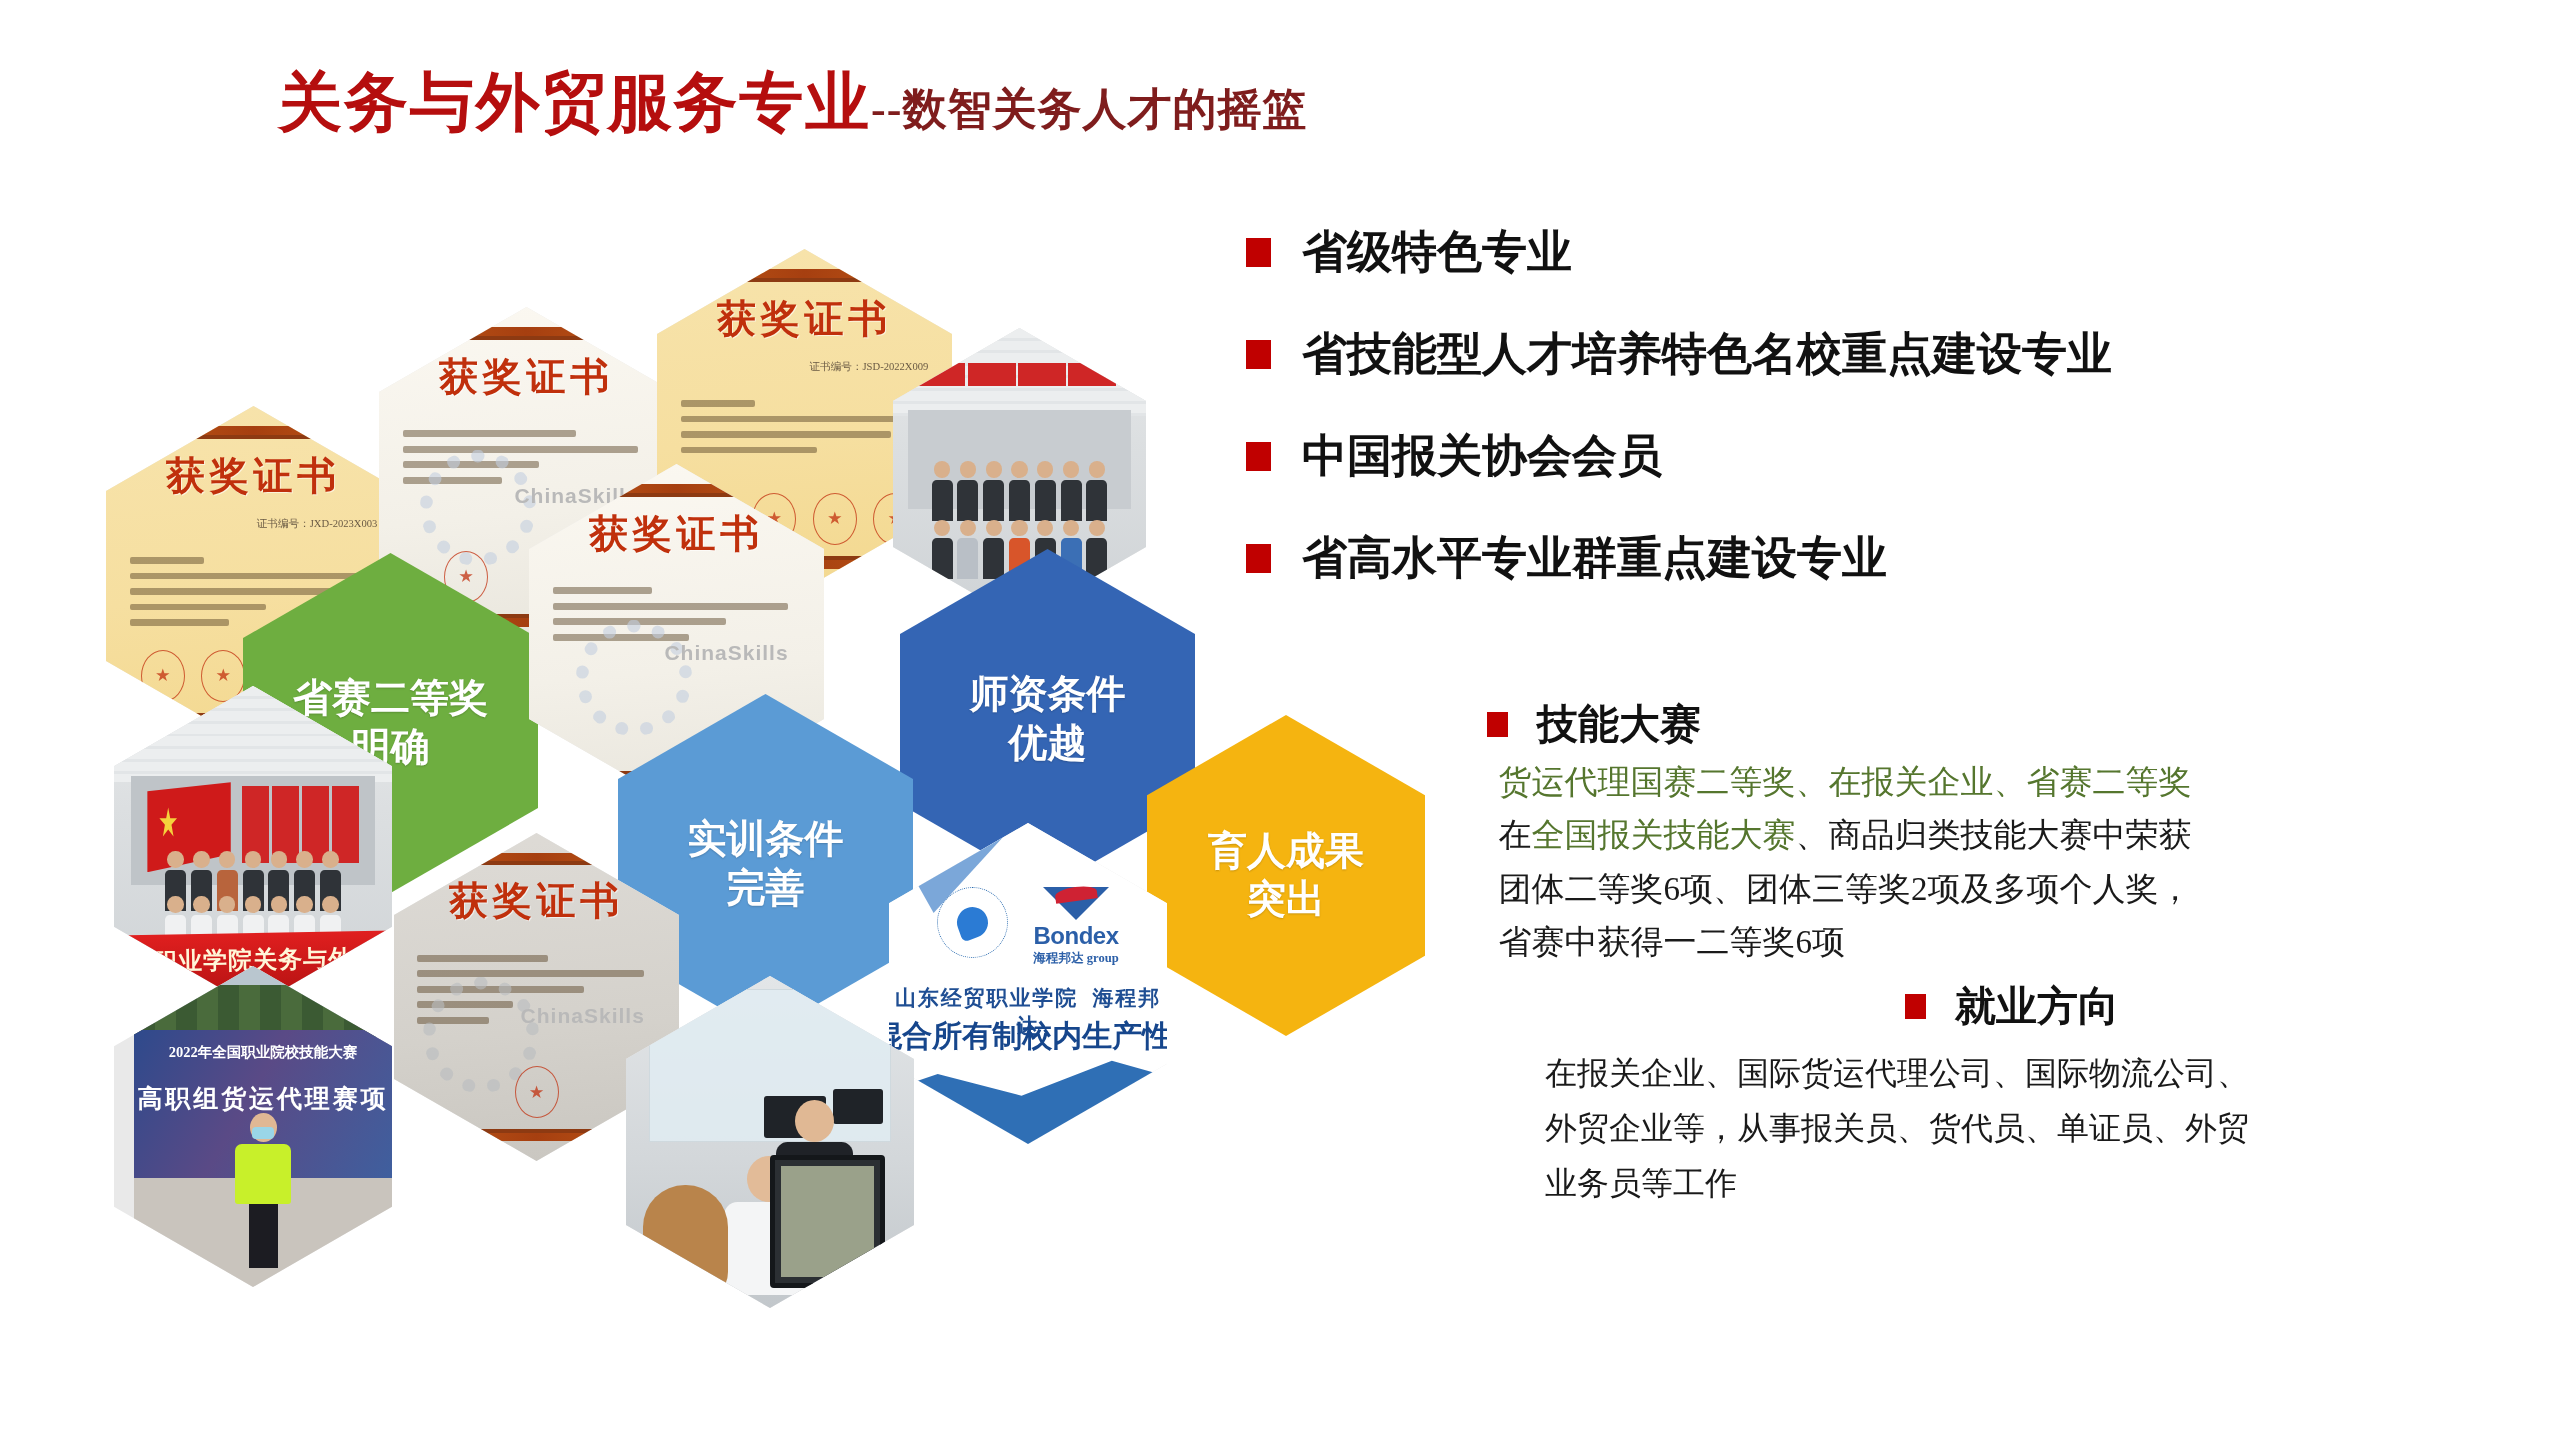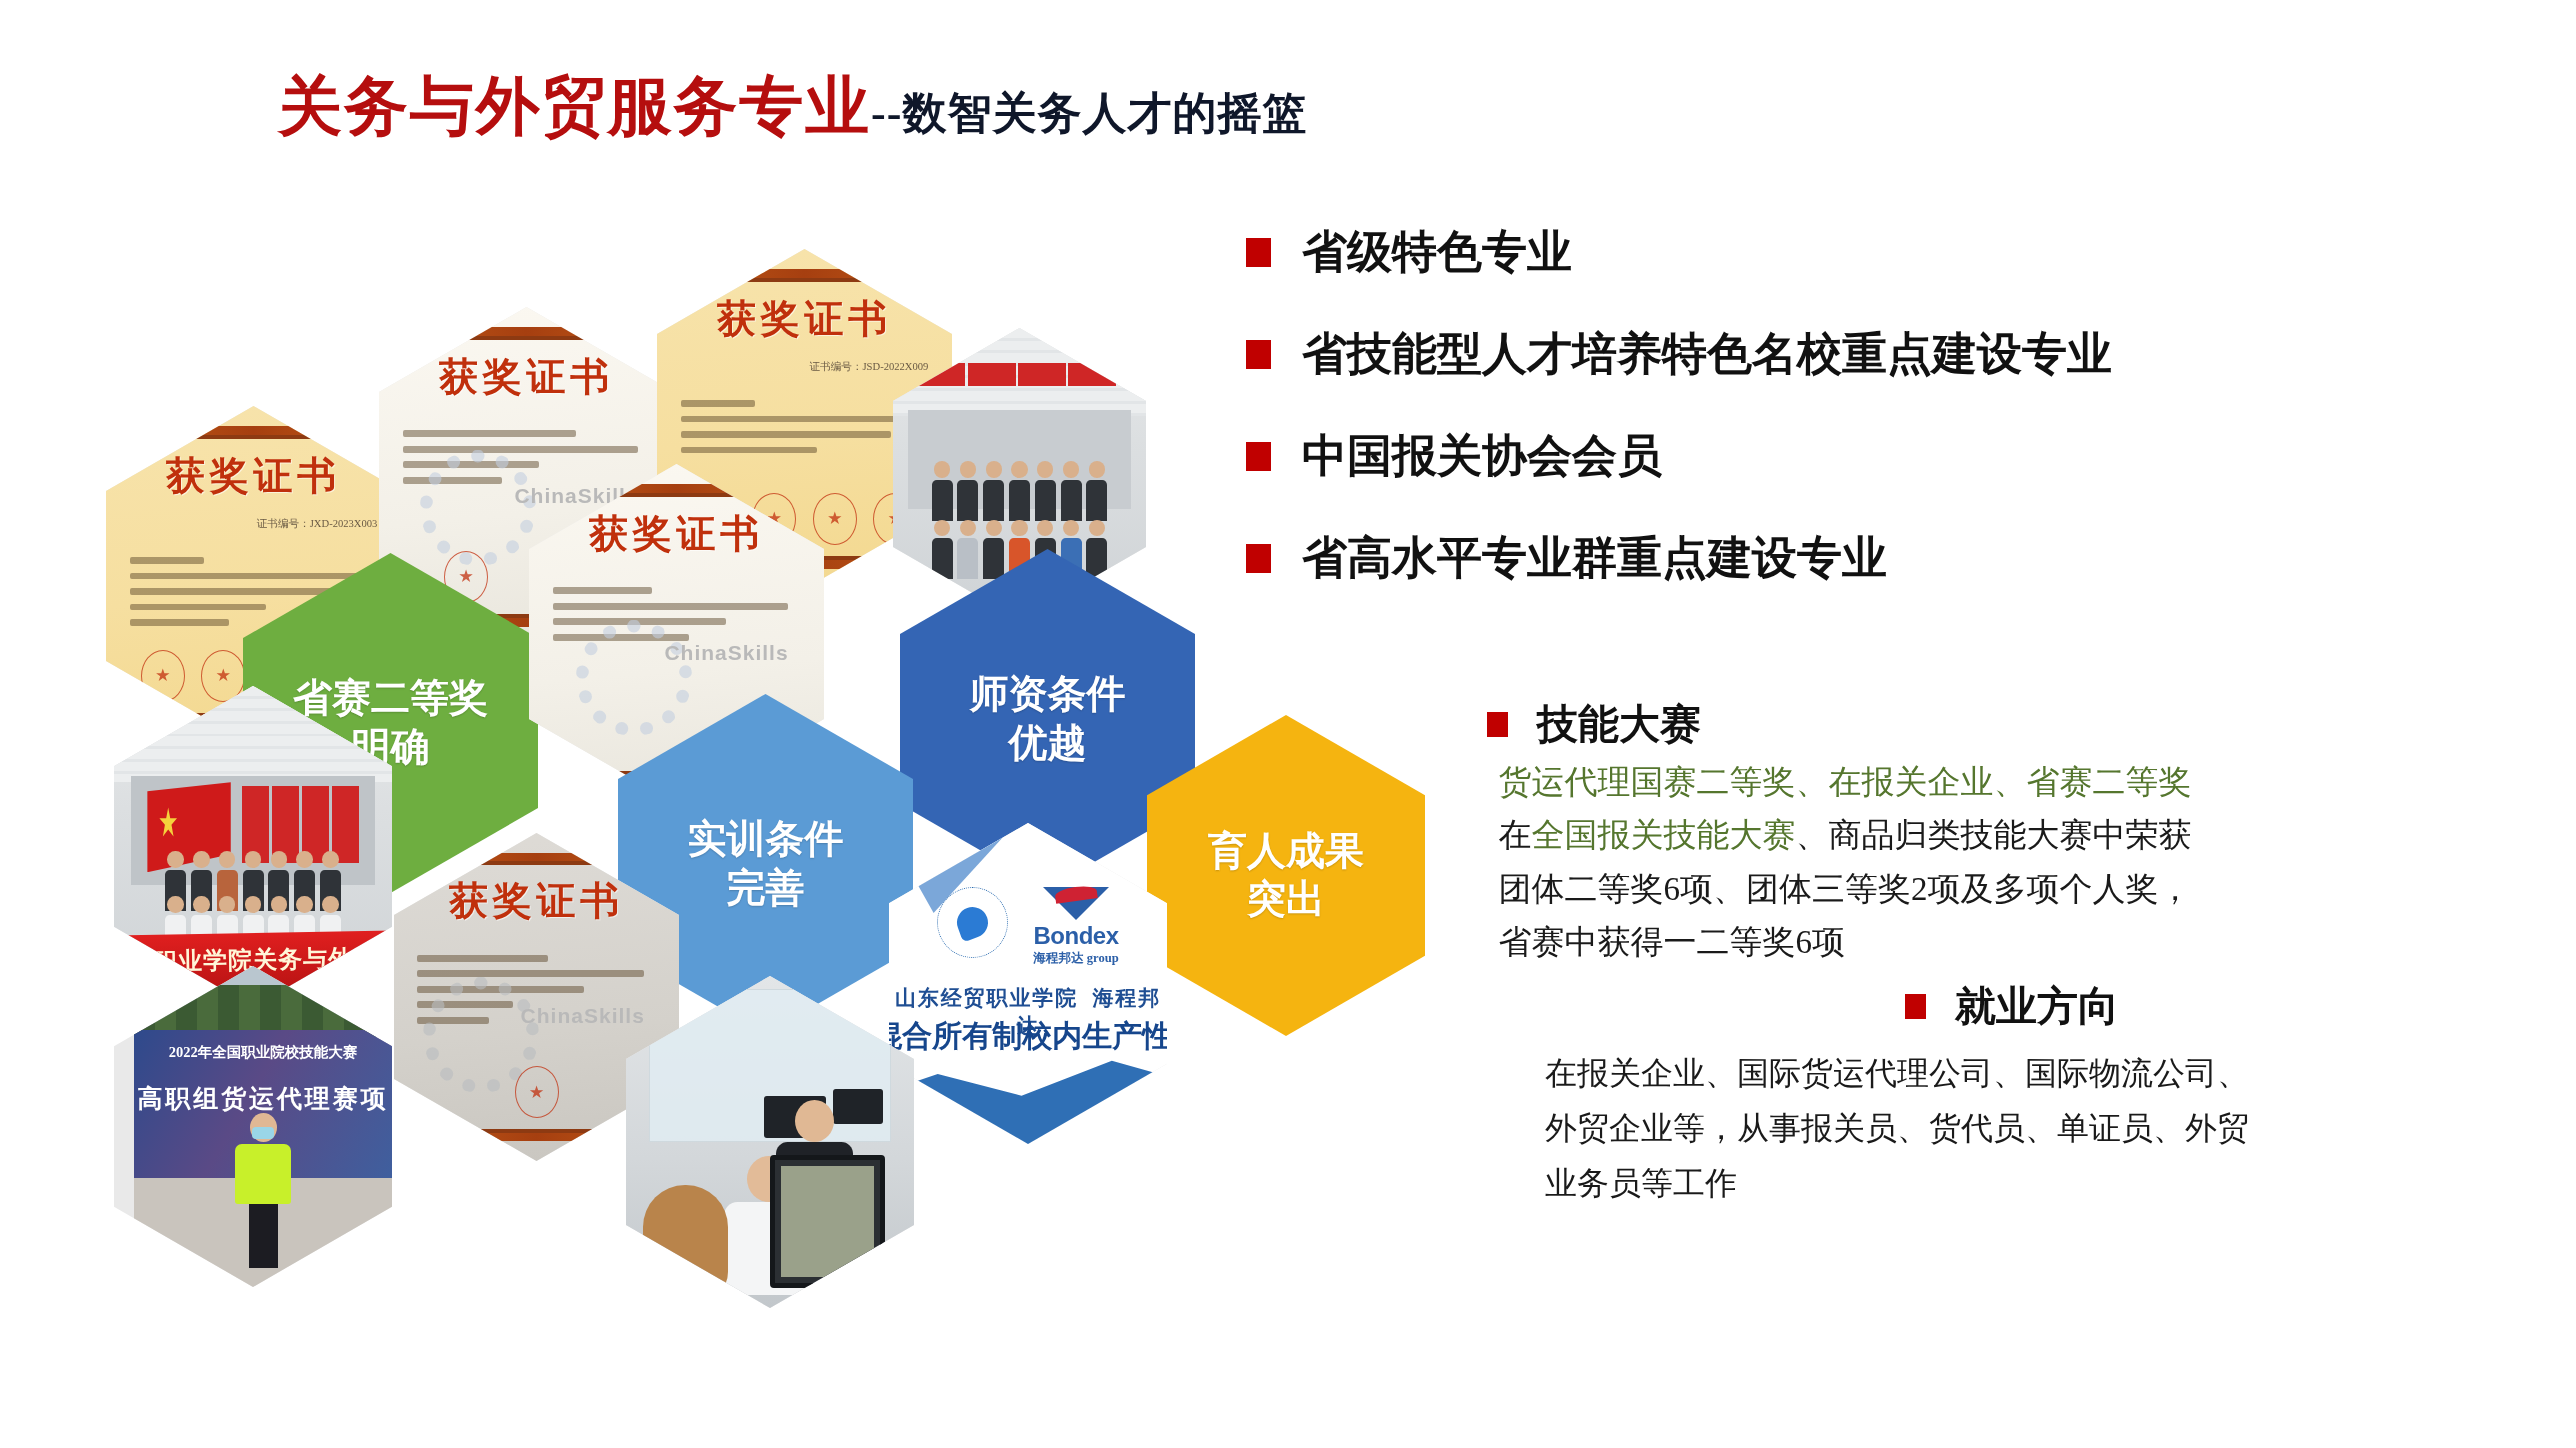--- a/index.html
+++ b/index.html
@@ -10,27 +10,27 @@
     overflow: hidden;
   }
   #slide { position: relative; width: 2576px; height: 1449px; background: #fff; }
 
   
   #title-block {
     position: absolute; left: 278px; top: 75px;
     white-space: nowrap; line-height: 1;
   }
   #title-main {
-    font-family: Liberation Serif, serif;
+    font-family: Liberation Mono, monospace;
     font-size: 64px; font-weight: bold; color: #B50E0E;
     letter-spacing: 1.9px;
   }
   #title-sub {
     font-family: "Liberation Serif", serif;
-    font-size: 44px; font-weight: bold; color: #0f172a;
+    font-size: 44px; font-weight: bold; color: #7f1d1d;
     letter-spacing: 1px; vertical-align: baseline;
   }
 
   
   #hex-cluster { position: absolute; left: 0px; top: 0px; width: 1246px; height: 1449px; }
   .hex {
     position: absolute;
     clip-path: polygon(50% 0%, 100% 25%, 100% 75%, 50% 100%, 0% 75%, 0% 25%);
     overflow: hidden;
     background: #e9e9e9;

